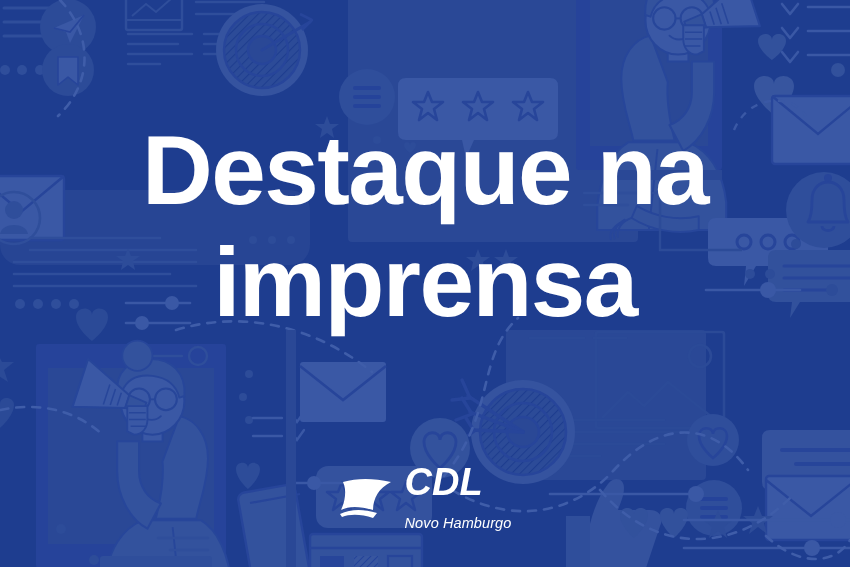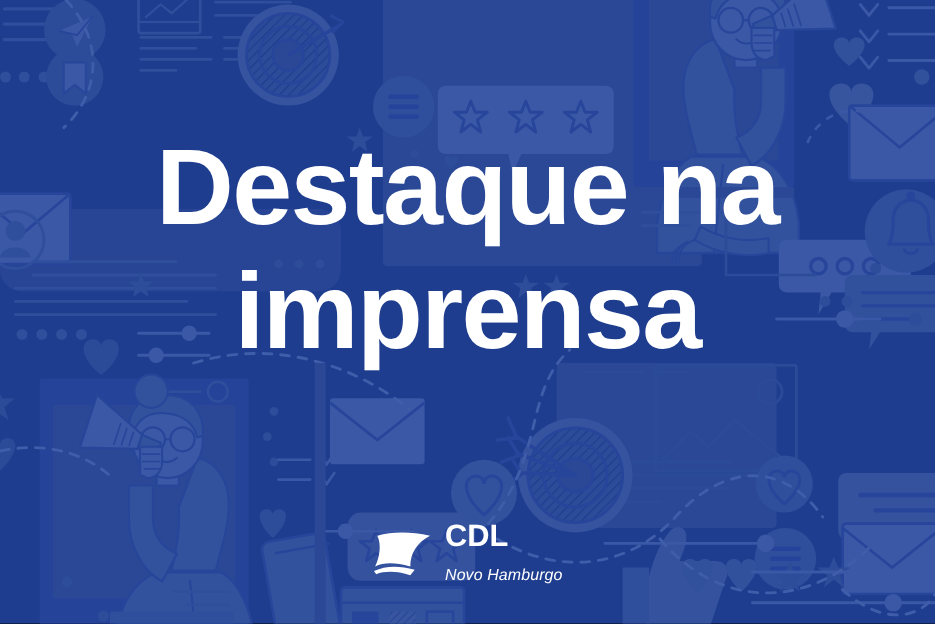--- a/index.html
+++ b/index.html
@@ -7,21 +7,21 @@
     margin: 0;
     padding: 0;
     background: #11264f;
   }
   #banner {
     position: relative;
     width: 850px;
     height: 567px;
     overflow: hidden;
     font-family: "Liberation Sans", "DejaVu Sans", sans-serif;
-    background: #000000;
+    background: #4c1d95;
     user-select: none;
   }
   #pattern-layer,
   #pattern-layer svg {
     position: absolute;
     inset: 0;
     width: 850px;
     height: 567px;
     display: block;
   }
@@ -75,21 +75,22 @@
   .logo-text {
     display: flex;
     flex-direction: column;
     align-items: flex-start;
     line-height: 1;
     padding-bottom: 2px;
   }
   .logo-cdl {
     color: #ffffff;
     font-weight: 700;
-    font-size: 28px;
+    font-style: italic;
+    font-size: 38px;
     letter-spacing: 0px;
     line-height: 0.92;
   }
   .logo-sub {
     color: #ffffff;
     font-weight: 400;
     font-style: italic;
     font-size: 14.5px;
     letter-spacing: 0.1px;
     margin-top: 16px;

